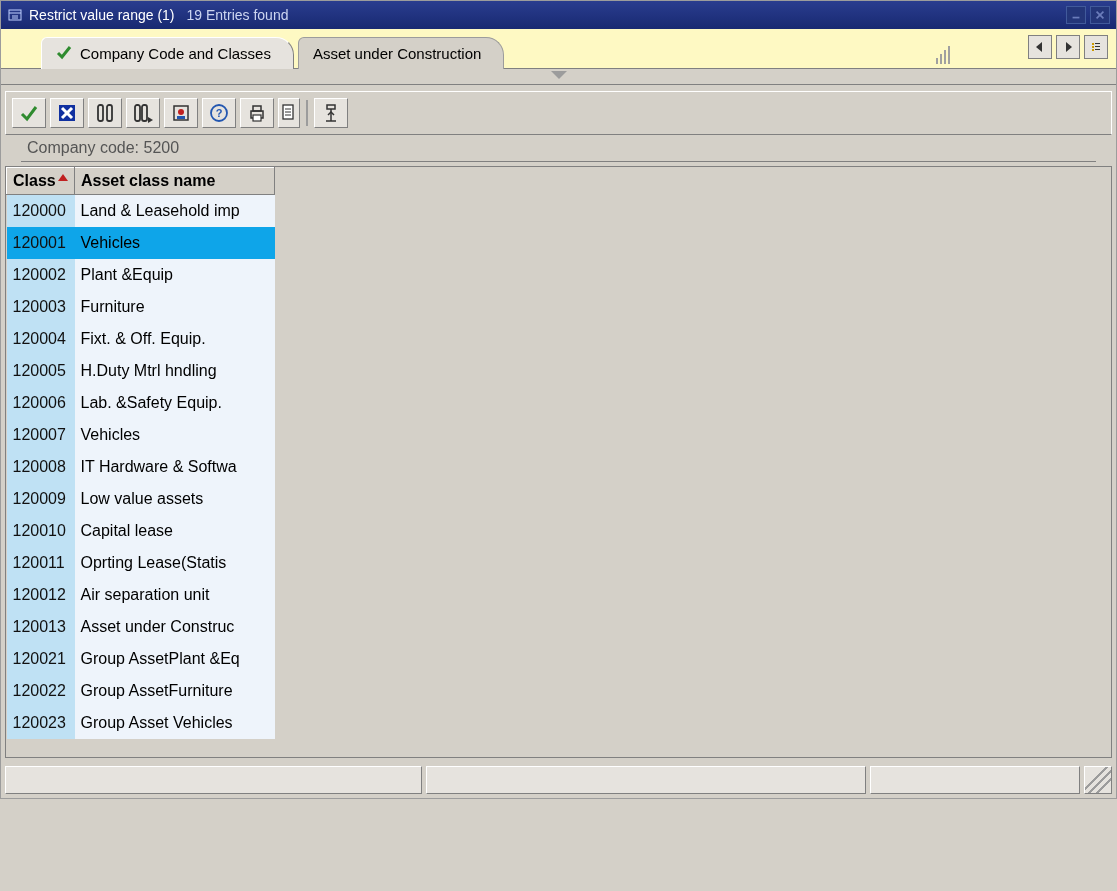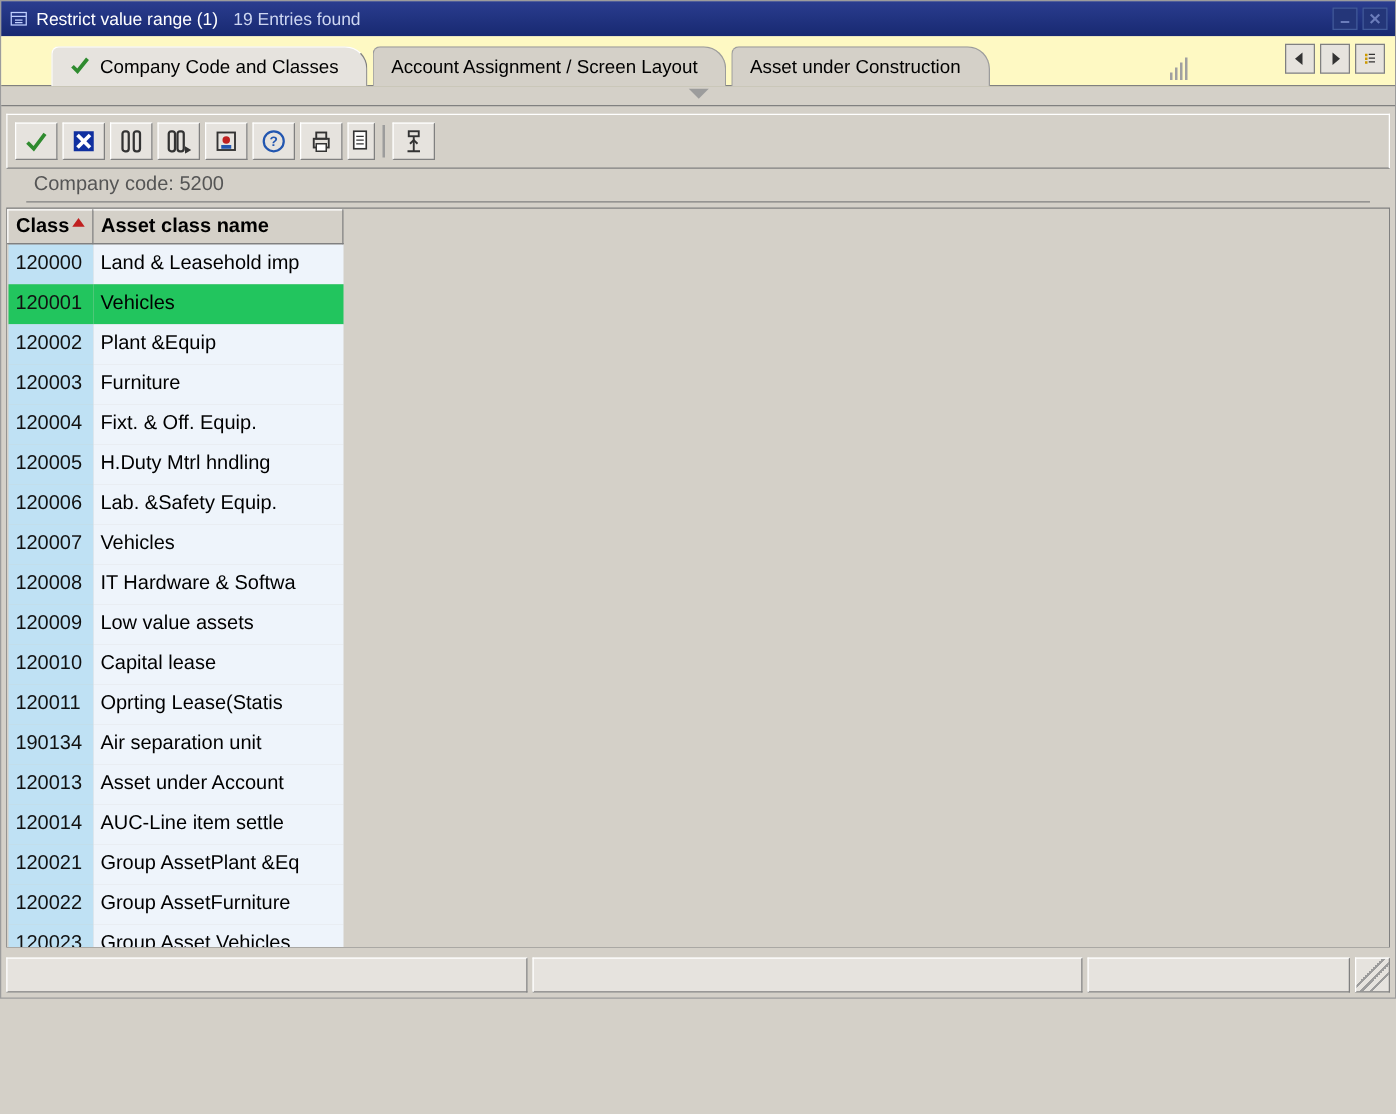--- a/index.html
+++ b/index.html
@@ -190,21 +190,21 @@
     border-right: 1px solid #9cc8de;
     width: 68px;
   }
   td.name-cell {
     background: #eef4fb;
     border-right: 1px solid #d0dbe8;
     width: 200px;
   }
   tr.selected td.class-cell,
   tr.selected td.name-cell {
-    background: #22c55e;
+    background: #0ea5e9;
   }
   
   .statusbar {
     height: 28px;
     margin: 4px;
     display:flex;
     gap:4px;
   }
   .status-cell {
     flex:1;
@@ -258,23 +258,20 @@
   <div class="tabstrip">
     <div class="tab active">
       <span class="tab-check">
         <svg viewBox="0 0 16 16" width="16" height="16">
             <polyline points="2,9 6,13 14,3" fill="none" stroke="#2f8b2f" stroke-width="3"></polyline>
           </svg>
       </span>
       <span>Company Code and Classes</span>
     </div>
     <div class="tab">
-      <span>Account Assignment / Screen Layout</span>
-    </div>
-    <div class="tab">
       <span>Asset under Construction</span>
     </div>
     <div class="tabstrip-handle">
       <div class="bar" style="height:6px"></div>
       <div class="bar" style="height:10px"></div>
       <div class="bar" style="height:14px"></div>
       <div class="bar" style="height:18px"></div>
     </div>
     <div class="tab-nav">
       <div class="nav-btn">
@@ -424,30 +421,26 @@
           </tr>
           <tr>
             <td class="class-cell">120010</td>
             <td class="name-cell">Capital lease</td>
           </tr>
           <tr>
             <td class="class-cell">120011</td>
             <td class="name-cell">Oprting Lease(Statis</td>
           </tr>
           <tr>
-            <td class="class-cell">190134</td>
+            <td class="class-cell">120012</td>
             <td class="name-cell">Air separation unit</td>
           </tr>
           <tr>
             <td class="class-cell">120013</td>
-            <td class="name-cell">Asset under Account</td>
-          </tr>
-          <tr>
-            <td class="class-cell">120014</td>
-            <td class="name-cell">AUC-Line item settle</td>
+            <td class="name-cell">Asset under Construc</td>
           </tr>
           <tr>
             <td class="class-cell">120021</td>
             <td class="name-cell">Group AssetPlant &amp;Eq</td>
           </tr>
           <tr>
             <td class="class-cell">120022</td>
             <td class="name-cell">Group AssetFurniture</td>
           </tr>
           <tr>

